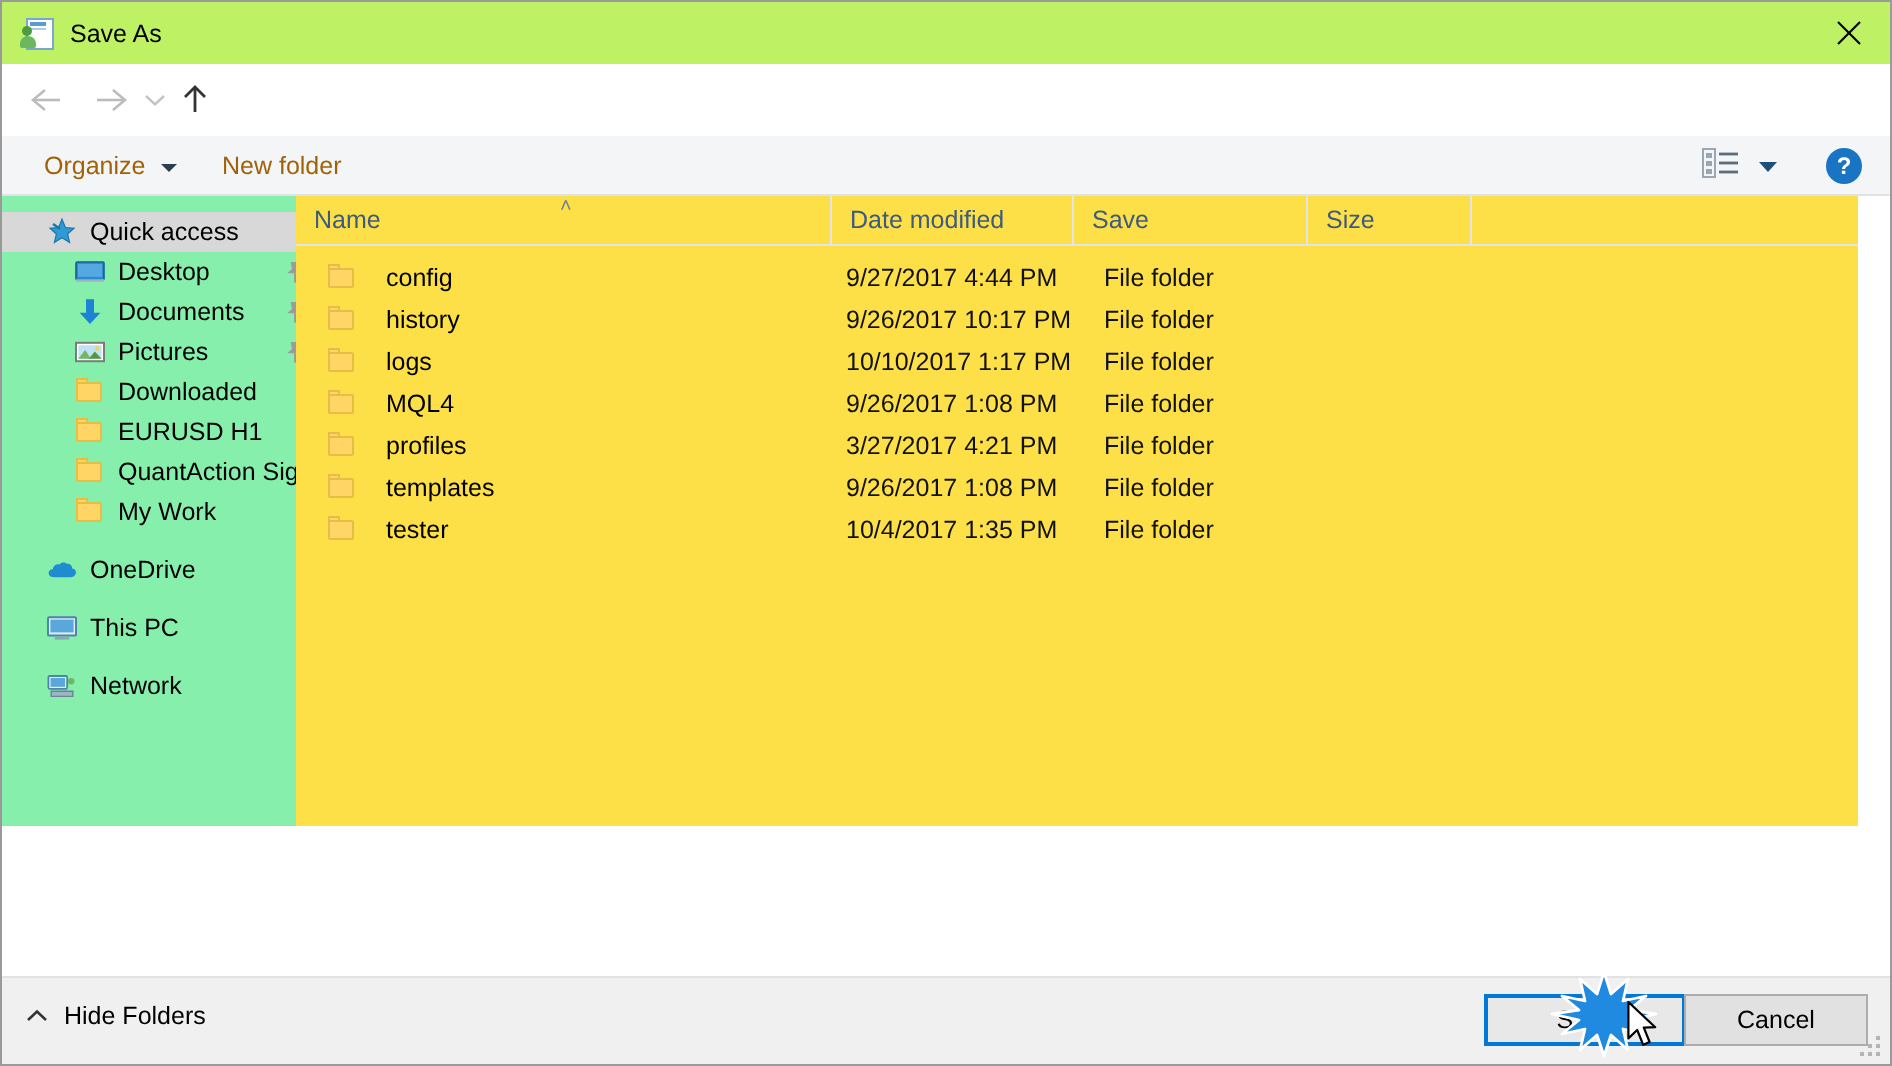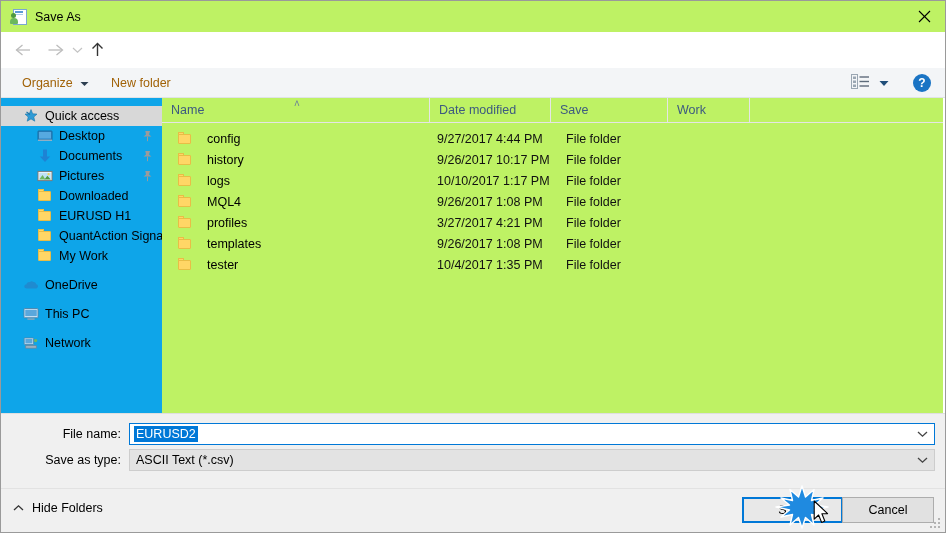--- a/index.html
+++ b/index.html
@@ -218,21 +218,21 @@
   .bodywrap {
     position: absolute;
     left: 0; top: 97px;
     width: 946px; height: 315px;
     background: #ffffff;
   }
   .sidebar {
     position: absolute;
     left: 0; top: 0;
     width: 165px; height: 315px;
-    background: #0ea5e9;
+    background: #86efac;
     border-right: 1px solid #e3e3e3;
     box-sizing: border-box;
     overflow: hidden;
   }
   .side-item {
     position: relative;
     height: 20px;
     display: flex;
     align-items: center;
     font-size: 12.5px;
@@ -269,23 +269,23 @@
     width: 6px; height: 3px;
     background: #ffd666;
     border: 1px solid #e8bd46;
     border-bottom: none;
     box-sizing: border-box;
   }
 
   
   .filepane {
     position: absolute;
-    left: 161px; top: 0;
+    left: 147px; top: 0;
     width: 781px; height: 315px;
-    background: #bef264;
+    background: #fde047;
   }
   .headrow {
     position: absolute;
     left: 0; top: 0;
     width: 781px; height: 25px;
     border-bottom: 1px solid #e5e5e5;
     box-sizing: border-box;
   }
   .headcell {
     position: absolute;
@@ -705,21 +705,21 @@
           <span>Name</span>
           <span class="sort-arrow">˄</span>
         </div>
         <div class="headcell" style="left:267px; width:121px;">
           <span>Date modified</span>
         </div>
         <div class="headcell" style="left:388px; width:117px;">
           <span>Save</span>
         </div>
         <div class="headcell" style="left:505px; width:82px;">
-          <span>Work</span>
+          <span>Size</span>
         </div>
         <div class="headcell" style="left:587px; width:194px;"></div>
       </div>
 
       <div class="filerow" style="top:30px">
         <span class="fr-name">
           <span class="side-ico ico-folder">
               <span class="ftab"></span>
               <span class="fbody"></span>
             </span>
@@ -803,41 +803,20 @@
             </span>
           <span class="lbl">tester</span>
         </span>
         <span class="fr-date">10/4/2017 1:35 PM</span>
         <span class="fr-type">File folder</span>
         <span class="fr-size"></span>
       </div>
     </div>
   </div>
 
-  <div class="formpane">
-    <div class="form-label" id="lbl-filename">File name:</div>
-    <div class="combo" id="combo-filename">
-      <span class="value selected-text">EURUSD2</span>
-      <span class="chev">
-        <svg width="11" height="8" viewBox="0 0 11 8">
-          <path d="M1 2 L5.5 6.2 L10 2" fill="none" stroke="#444" stroke-width="1.3"></path>
-        </svg>
-      </span>
-    </div>
-
-    <div class="form-label" id="lbl-savetype">Save as type:</div>
-    <div class="combo" id="combo-savetype">
-      <span class="value">ASCII Text (*.csv)</span>
-      <span class="chev">
-        <svg width="11" height="8" viewBox="0 0 11 8">
-          <path d="M1 2 L5.5 6.2 L10 2" fill="none" stroke="#444" stroke-width="1.3"></path>
-        </svg>
-      </span>
-    </div>
-  </div>
 
   <div class="footer">
     <div class="hide-folders">
       <span class="chev">
         <svg width="11" height="8" viewBox="0 0 11 8">
           <path d="M1 6 L5.5 1.8 L10 6" fill="none" stroke="#333" stroke-width="1.3"></path>
         </svg>
       </span>
       <span>Hide Folders</span>
     </div>

